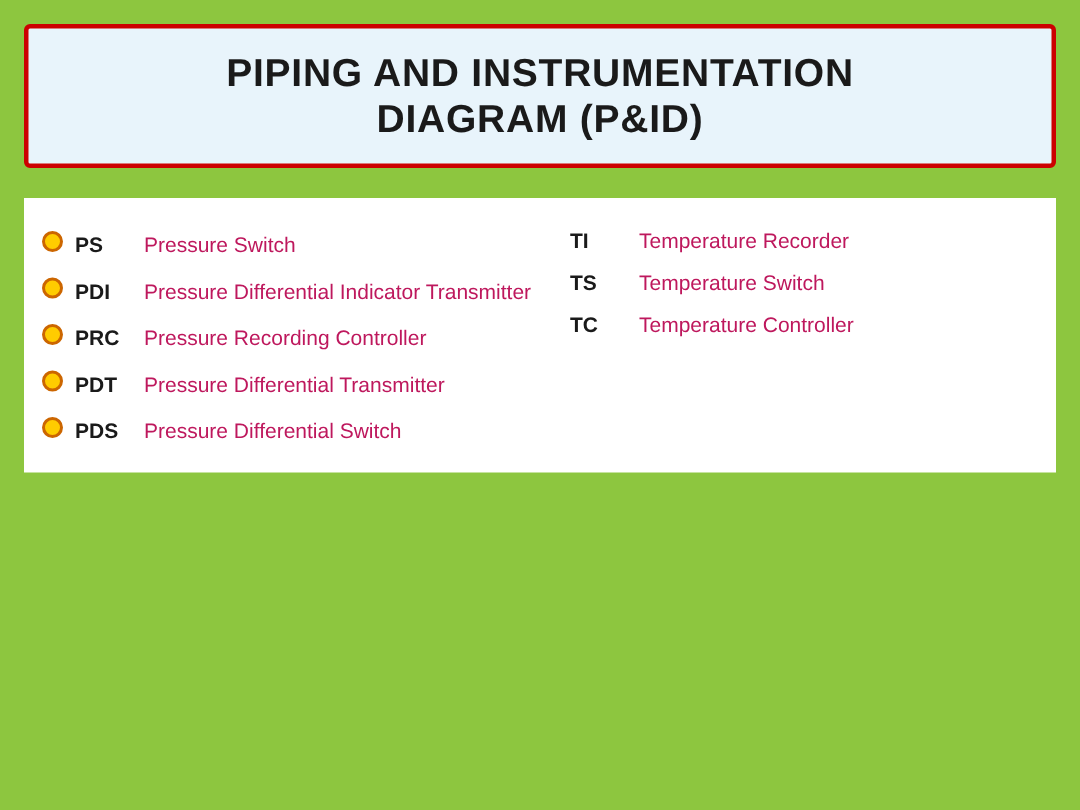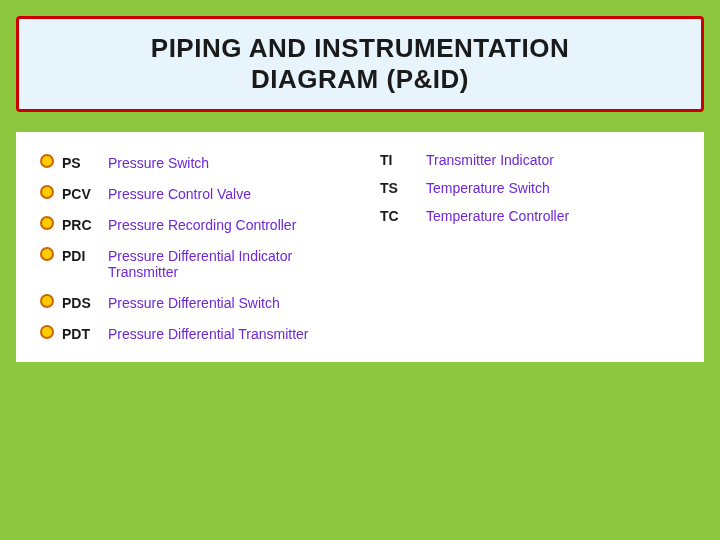--- a/index.html
+++ b/index.html
@@ -32,21 +32,21 @@
       font-size: 26px;
       font-weight: bold;
       color: #1a1a1a;
       line-height: 1.2;
       text-transform: uppercase;
       letter-spacing: 0.5px;
     }
 
     .content-area {
       background-color: #ffffff;
-      padding: 14px 24px;
+      padding: 14px 12px;
       display: grid;
       grid-template-columns: 1fr 1fr;
       gap: 0;
     }
 
     .left-column, .right-column {
       display: flex;
       flex-direction: column;
       gap: 0;
     }
@@ -72,21 +72,21 @@
 
     .code {
       font-weight: bold;
       font-size: 14px;
       color: #1a1a1a;
       min-width: 38px;
     }
 
     .description {
       font-size: 14px;
-      color: #6d28d9;
+      color: #be185d;
     }
 
     .right-column {
       padding-left: 20px;
     }
   </style>
 </head>
 <body>
 
 <div class="main-container">
@@ -102,50 +102,45 @@
 
     <div class="left-column">
 
     <div class="item-row">
           <span class="bullet"></span>
           <span class="code">PS</span>
           <span class="description">Pressure Switch</span>
         </div>
         <div class="item-row">
           <span class="bullet"></span>
-          <span class="code">PCV</span>
-          <span class="description">Pressure Control Valve</span>
+          <span class="code">PDI</span>
+          <span class="description">Pressure Differential Indicator Transmitter</span>
         </div>
         <div class="item-row">
           <span class="bullet"></span>
           <span class="code">PRC</span>
           <span class="description">Pressure Recording Controller</span>
         </div>
         <div class="item-row">
           <span class="bullet"></span>
-          <span class="code">PDI</span>
-          <span class="description">Pressure Differential Indicator Transmitter</span>
+          <span class="code">PDT</span>
+          <span class="description">Pressure Differential Transmitter</span>
         </div>
         <div class="item-row">
           <span class="bullet"></span>
           <span class="code">PDS</span>
           <span class="description">Pressure Differential Switch</span>
-        </div>
-        <div class="item-row">
-          <span class="bullet"></span>
-          <span class="code">PDT</span>
-          <span class="description">Pressure Differential Transmitter</span>
         </div>
       </div>
 
     <div class="right-column">
 
     <div class="item-row">
           <span class="code">TI</span>
-          <span class="description">Transmitter Indicator</span>
+          <span class="description">Temperature Recorder</span>
         </div>
         <div class="item-row">
           <span class="code">TS</span>
           <span class="description">Temperature Switch</span>
         </div>
         <div class="item-row">
           <span class="code">TC</span>
           <span class="description">Temperature Controller</span>
         </div>
       </div>

